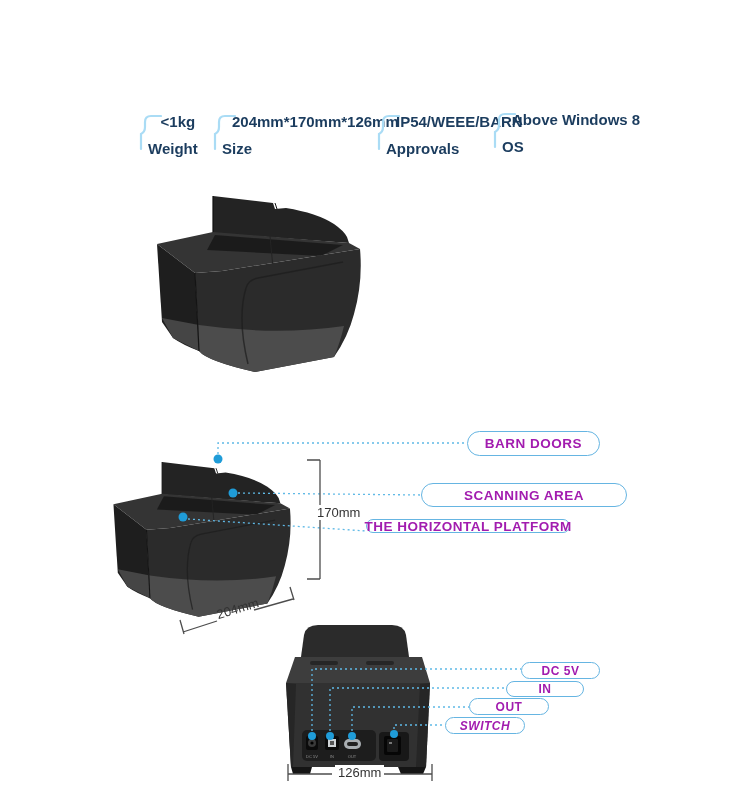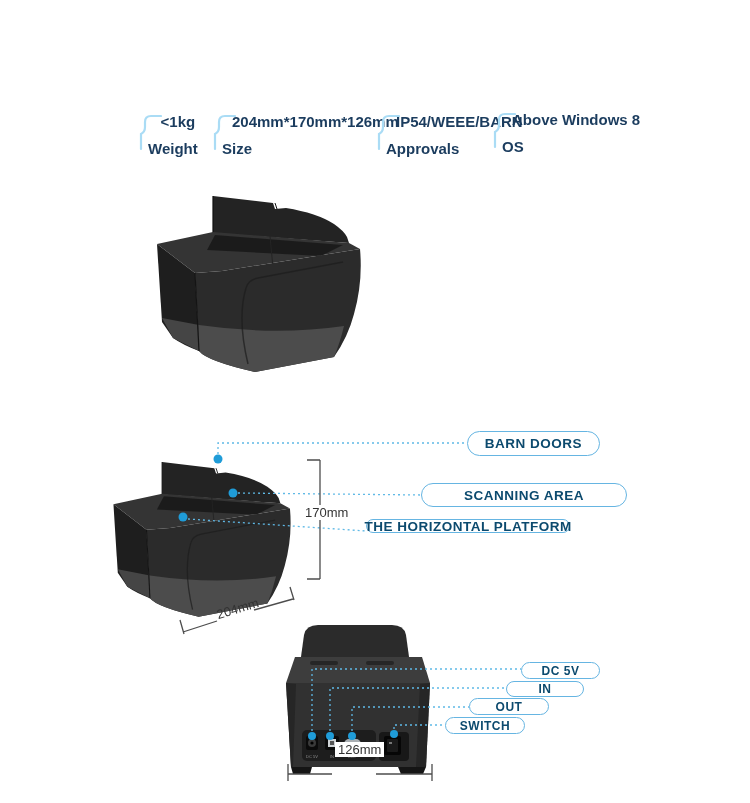--- a/index.html
+++ b/index.html
@@ -29,37 +29,37 @@
   .product { position:absolute; }
   #product-top  { left:145px; top:188px; width:230px; height:190px; }
   #product-mid  { left:103px; top:455px; width:200px; height:167px; }
   #product-back { left:280px; top:620px; width:215px; height:160px; }
 
   
   .overlay { position:absolute; left:0; top:0; width:750px; height:803px; pointer-events:none; }
 
   
   .pill { position:absolute; display:flex; align-items:center; justify-content:center;
-          border:1.5px solid #66b5e2; border-radius:14px; color:#0c4a6e; font-weight:bold;
+          border:1.5px solid #66b5e2; border-radius:14px; color:#a21caf; font-weight:bold;
           letter-spacing:.5px; background:#fff; white-space:nowrap; }
   .pill-lg { font-size:13.5px; }
   .pill-sm { font-size:12px; border-radius:10px; border-width:1.3px; }
   #pill-barn     { left:467px; top:431px; width:133px; height:25px; }
   #pill-scan     { left:421px; top:483px; width:206px; height:24px; }
   #pill-platform { left:366px; top:519px; width:204px; height:14px; }
   #pill-dc     { left:521px; top:662px; width:79px; height:17px; }
   #pill-in     { left:506px; top:681px; width:78px; height:16px; }
   #pill-out    { left:469px; top:698px; width:80px; height:17px; }
-  #pill-switch { left:445px; top:717px; width:80px; height:17px; }
+  #pill-switch { left:445px; top:717px; width:80px; height:17px;font-style:italic; }
 
   
   .dim { position:absolute; font-size:13px; color:#333; background:#fff; padding:0 3px; white-space:nowrap; }
-  #dim-170 { left:302px; top:505px; }
+  #dim-170 { left:314px; top:505px; }
   #dim-204 { left:213px; top:601px; transform:rotate(-17deg); background:transparent; }
-  #dim-126 { left:335px; top:742px; }
+  #dim-126 { left:335px; top:765px; }
 </style>
 </head>
 <body>
 
 <div class="page">
 
 
   <section>
     <div class="spec-item" id="spec-weight">
       <svg class="bracket" width="24" height="40" viewBox="0 0 24 40">

